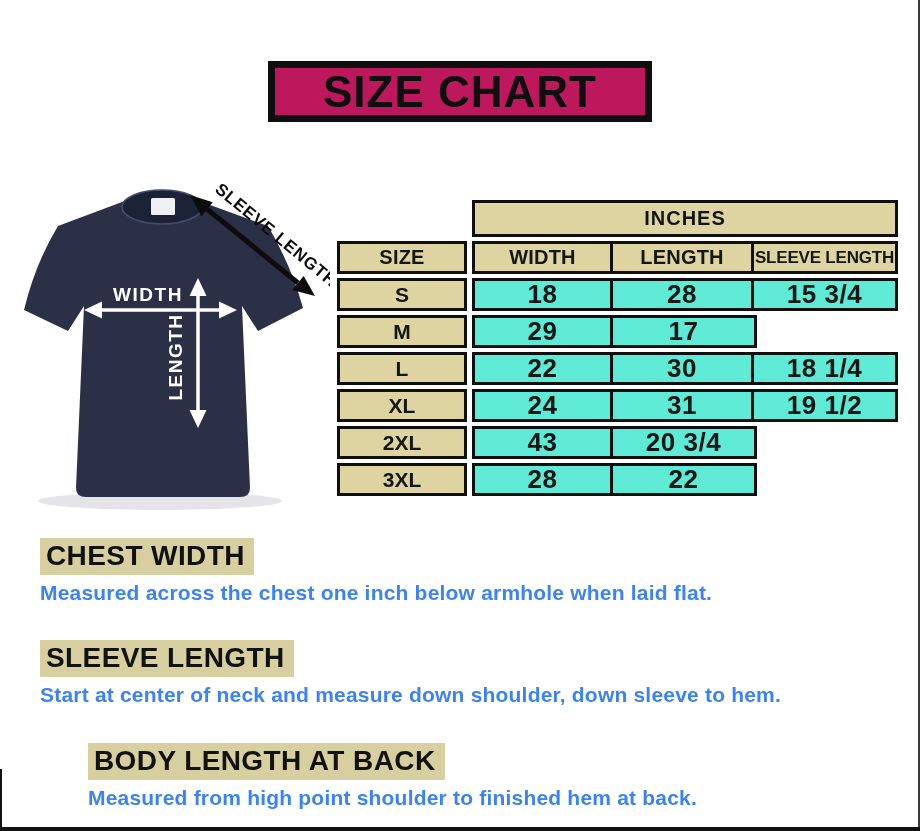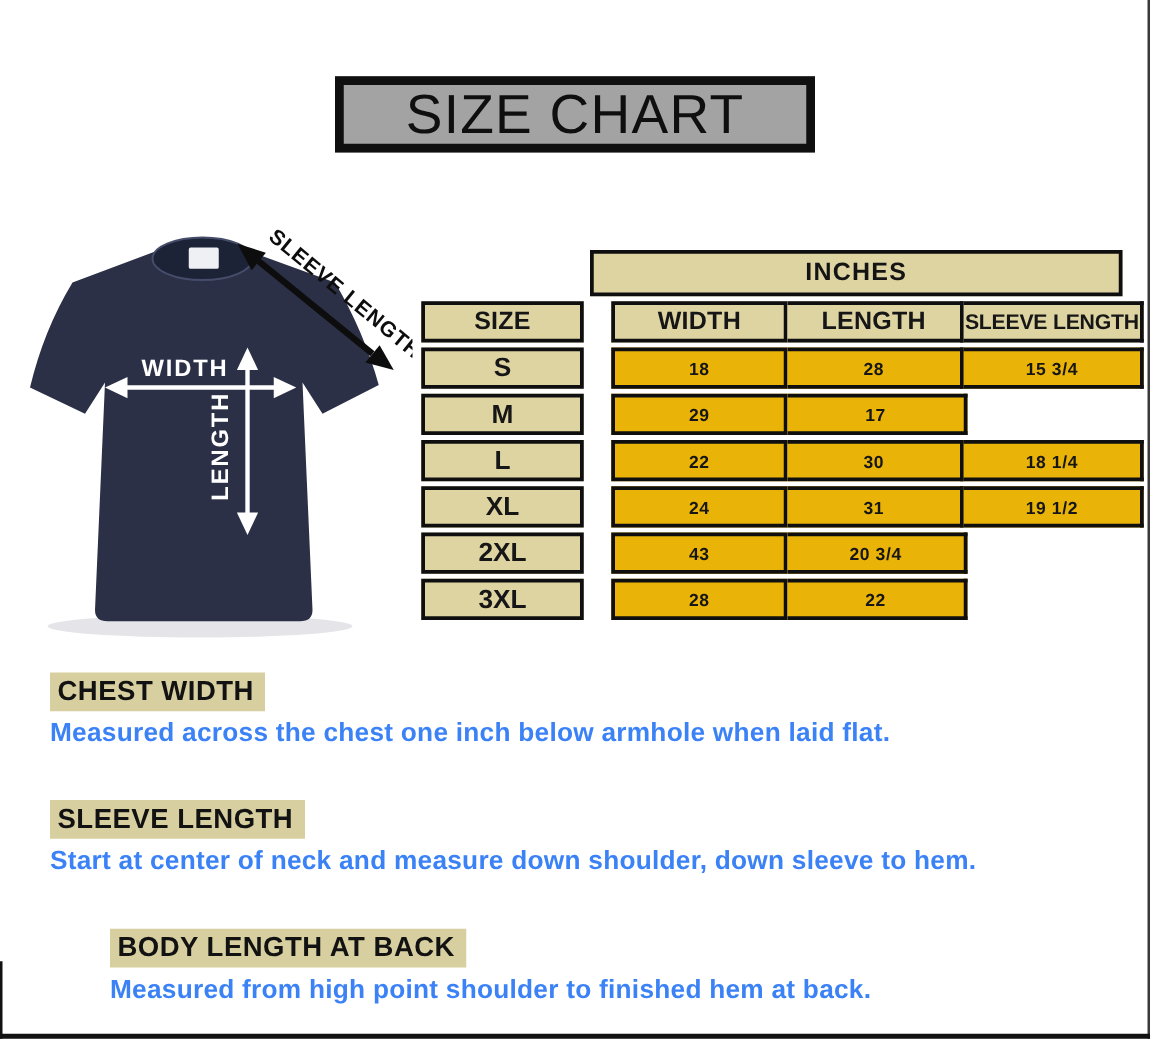--- a/index.html
+++ b/index.html
@@ -12,54 +12,54 @@
   .canvas { position:absolute; inset:0; }
 
   
   .edge-right  { position:absolute; top:0; right:0; width:2px; height:100%; background:#3a3a3a; }
   .edge-bottom { position:absolute; left:0; bottom:0; width:100%; height:4px; background:#121212; }
   .edge-left   { position:absolute; left:0; bottom:0; width:2px; height:62px; background:#121212; }
 
   
   .title-box {
     position:absolute; left:268px; top:61px; width:384px; height:61px;
-    box-sizing:border-box; border:7px solid #0f0f0f; background:#a3a3a3;
+    box-sizing:border-box; border:7px solid #0f0f0f; background:#be185d;
     display:flex; align-items:center; justify-content:center;
-    font-size:44px; font-weight:400; letter-spacing:1px; color:#0f0f0f;
+    font-size:44px; font-weight:700; letter-spacing:1px; color:#0f0f0f;
   }
 
   
   .tshirt-wrap { position:absolute; left:10px; top:170px; width:320px; height:345px; }
 
   
   .size-table { position:absolute; left:337px; top:200px; display:flex; flex-direction:column; gap:4px; }
   .unit-row {
     margin-left:135px; width:426px; height:37px; box-sizing:border-box;
     border:3px solid #0f0f0f; background:#ddd4a2;
     display:flex; align-items:center; justify-content:center;
     font-size:20px; font-weight:700; letter-spacing:1px; color:#141414;
   }
-  .t-row { display:flex; gap:22px; height:33px; }
+  .t-row { display:flex; gap:5px; height:33px; }
   .cell { box-sizing:border-box; border:3px solid #0f0f0f; display:flex; align-items:center; justify-content:center; }
   .size-cell { width:130px; background:#ddd4a2; font-weight:700; font-size:21px; }
   .group { display:flex; }
-  .group .cell { background:#eab308; font-weight:600; font-size:14px; letter-spacing:0.5px; }
+  .group .cell { background:#5eead4; font-weight:600; font-size:26px; letter-spacing:0.5px; }
   .group .cell + .cell { border-left:0; }
   .col-w { width:141px; }
   .col-l { width:141px; }
   .col-s { width:144px; }
   .header-row .cell { background:#ddd4a2; font-weight:700; font-size:20px; letter-spacing:0.2px; }
   .header-row .col-s { font-size:17px; letter-spacing:-0.2px; }
 
   
   .note { position:absolute; left:40px; }
   .note-1 { top:538px; } .note-2 { top:640px; } .note-3 { top:743px;margin-left:48px; }
   .note-heading {
     display:inline-block; background:#d8cfa0; color:#121212;
-    padding:2px 9px 3px 6px; font-size:22px; font-weight:700; letter-spacing:0.4px;
+    padding:2px 9px 3px 6px; font-size:28px; font-weight:700; letter-spacing:0.4px;
   }
   .note-desc { margin-top:6px; font-size:21px; font-weight:700; letter-spacing:0.2px; color:#3b82f6; }
 
   svg text { font-family:"Liberation Sans","DejaVu Sans",sans-serif; }
 </style>
 </head>
 <body>
 
 <div class="canvas">
 

